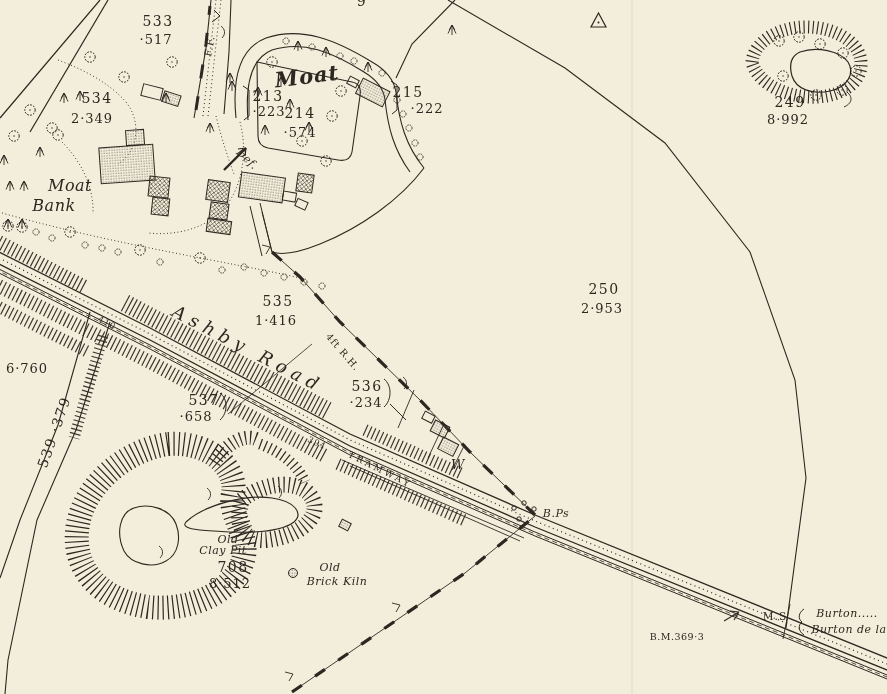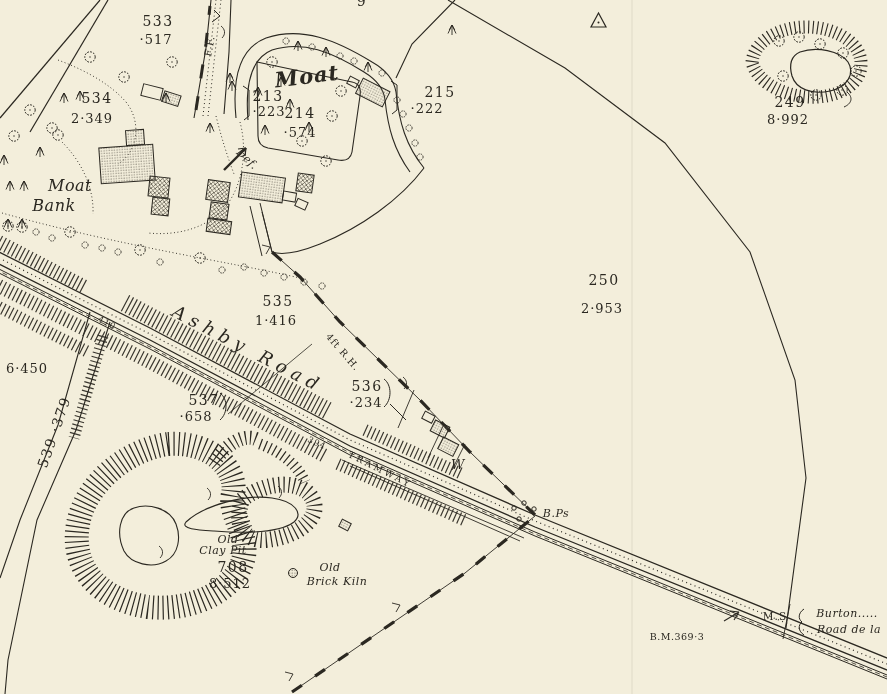--- a/index.html
+++ b/index.html
@@ -256,50 +256,50 @@
 <span class="lbl area" style="left:156px;top:39px">·517</span>
 <span class="lbl num" style="left:97px;top:98px">534</span>
 <span class="lbl area" style="left:92px;top:118px">2·349</span>
 <span class="lbl gothic" style="left:307px;top:76px;transform:translate(-50%,-50%) rotate(-7deg)">Moat</span>
 <span class="lbl name" style="left:70px;top:186px">Moat</span>
 <span class="lbl name" style="left:54px;top:206px">Bank</span>
 <span class="lbl num" style="left:268px;top:96px">213</span>
 <span class="lbl area" style="left:269px;top:111px">·223</span>
 <span class="lbl num" style="left:300px;top:113px">214</span>
 <span class="lbl area" style="left:300px;top:132px">·574</span>
-<span class="lbl num" style="left:440px;top:92px">215</span>
+<span class="lbl num" style="left:408px;top:92px">215</span>
 <span class="lbl area" style="left:427px;top:108px">·222</span>
 <span class="lbl num" style="left:790px;top:102px">249</span>
 <span class="lbl area" style="left:788px;top:119px">8·992</span>
-<span class="lbl num" style="left:604px;top:280px">250</span>
+<span class="lbl num" style="left:604px;top:289px">250</span>
 <span class="lbl area" style="left:602px;top:308px">2·953</span>
 <span class="lbl num" style="left:278px;top:301px">535</span>
 <span class="lbl area" style="left:276px;top:320px">1·416</span>
 <span class="lbl num" style="left:367px;top:386px">536</span>
 <span class="lbl area" style="left:366px;top:402px">·234</span>
 <span class="lbl num" style="left:204px;top:400px">537</span>
 <span class="lbl area" style="left:196px;top:416px">·658</span>
 <span class="lbl num" style="left:233px;top:567px">708</span>
 <span class="lbl area" style="left:230px;top:583px">8·512</span>
 <span class="lbl num" style="left:54px;top:432px;transform:translate(-50%,-50%) rotate(-71deg)"><span>539</span>&nbsp;<span>·379</span></span>
-<span class="lbl area" style="left:27px;top:368px">6·450</span>
+<span class="lbl area" style="left:27px;top:368px">6·760</span>
 <span class="lbl roadname" style="left:248px;top:349px;transform:translate(-50%,-50%) rotate(27.5deg)">Ashby Road</span>
 <span class="lbl cap" style="left:380px;top:470px;transform:translate(-50%,-50%) rotate(26.5deg)">TRAMWAY</span>
 <span class="lbl tiny" style="left:343px;top:352px;font-size:9.5px;transform:translate(-50%,-50%) rotate(49deg)">4ft R.H.</span>
 <span class="lbl tiny" style="left:210px;top:46px;font-size:10px;transform:translate(-50%,-50%) rotate(-80deg)">F.F.</span>
 <span class="lbl small-name" style="left:247px;top:159px;transform:translate(-50%,-50%) rotate(43deg)">Def.</span>
 <span class="lbl tiny" style="left:317px;top:443px;transform:translate(-50%,-50%) rotate(25deg)">394</span>
 <span class="lbl tiny" style="left:107px;top:323px;transform:translate(-50%,-50%) rotate(27deg)">410</span>
 <span class="lbl name" style="left:458px;top:464px;font-size:13px">W</span>
 <span class="lbl small-name" style="left:228px;top:539px">Old</span>
 <span class="lbl small-name" style="left:223px;top:550px">Clay Pit</span>
 <span class="lbl small-name" style="left:330px;top:567px">Old</span>
 <span class="lbl small-name" style="left:337px;top:581px">Brick Kiln</span>
 <span class="lbl small-name" style="left:556px;top:513px">B.Ps</span>
 <span class="lbl tiny" style="left:677px;top:637px;font-size:9.5px;letter-spacing:.5px">B.M.369·3</span>
 <span class="lbl tiny" style="left:775px;top:616px;font-size:10.5px">M.S</span>
 <span class="lbl small-name" style="left:847px;top:613px">Burton.....</span>
-<span class="lbl small-name" style="left:849px;top:629px">Road de la</span>
+<span class="lbl small-name" style="left:849px;top:629px">Burton de la</span>
 <span class="lbl num" style="left:362px;top:1px">9</span>
 
 <div class="crease" style="left:631px"></div>
 
 </div>
 
 </body></html>

